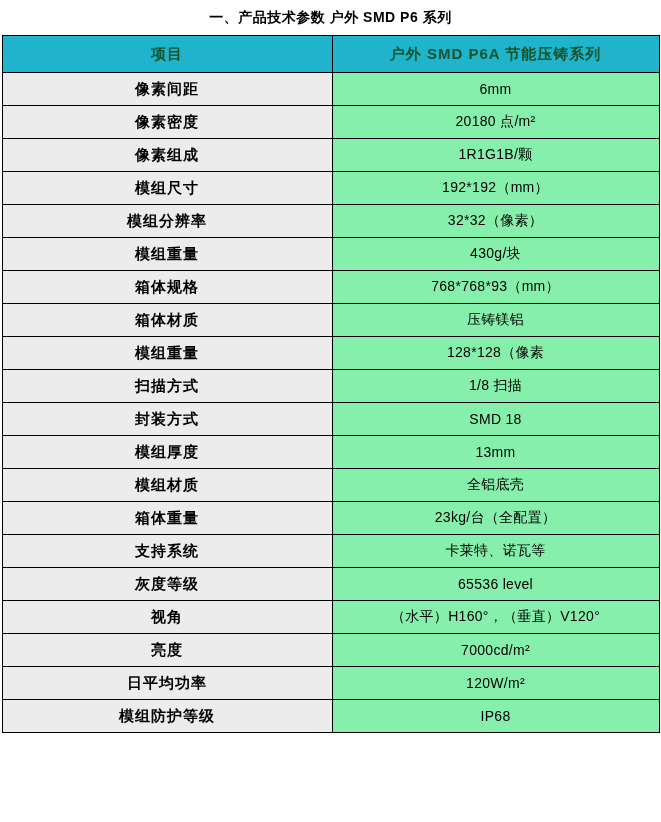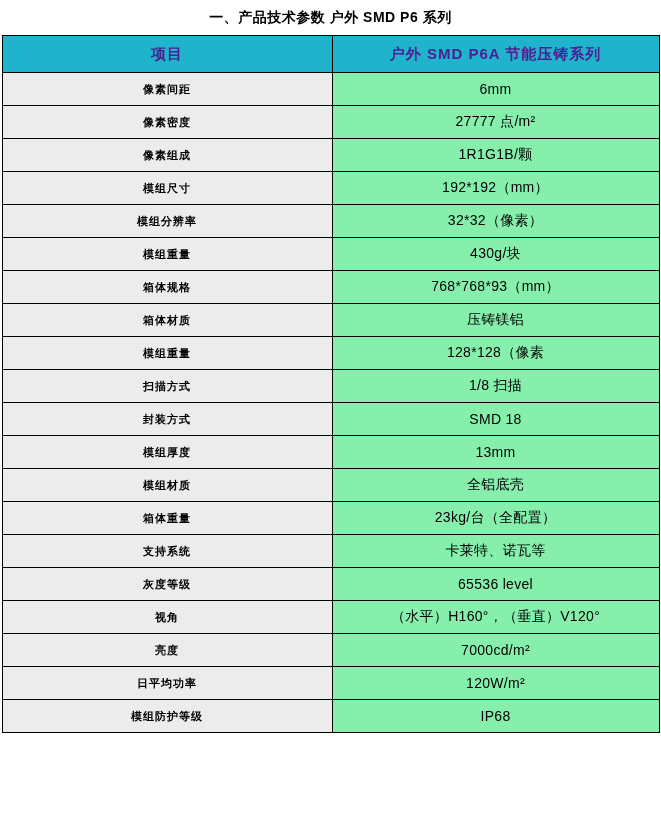--- a/index.html
+++ b/index.html
@@ -38,29 +38,29 @@
   table.spec col.c1 { width: 330px; }
   table.spec col.c2 { width: 327px; }
   table.spec th, table.spec td {
     border: 1px solid #000000;
     text-align: center;
     vertical-align: middle;
     font-family: "Liberation Sans", sans-serif;
   }
   table.spec thead th {
     background: #1fb4cc;
-    color: #4c1d95;
+    color: #14532d;
     height: 34px;
     font-size: 15px;
     font-weight: bold;
     letter-spacing: 1px;
   }
   table.spec tbody td.item {
     background: #ececec;
-    font-size: 11px;
+    font-size: 15px;
     font-weight: bold;
     height: 30px;
     letter-spacing: 1px;
   }
   table.spec tbody td.value {
     background: #86efac;
     font-size: 14px;
     height: 30px;
     letter-spacing: 0.3px;
   }
@@ -83,21 +83,21 @@
         <th>户外 SMD P6A 节能压铸系列</th>
       </tr>
     </thead>
     <tbody>
         <tr>
           <td class="item">像素间距</td>
           <td class="value">6mm</td>
         </tr>
         <tr>
           <td class="item">像素密度</td>
-          <td class="value">27777 点/m²</td>
+          <td class="value">20180 点/m²</td>
         </tr>
         <tr>
           <td class="item">像素组成</td>
           <td class="value">1R1G1B/颗</td>
         </tr>
         <tr>
           <td class="item">模组尺寸</td>
           <td class="value">192*192（mm）</td>
         </tr>
         <tr>

